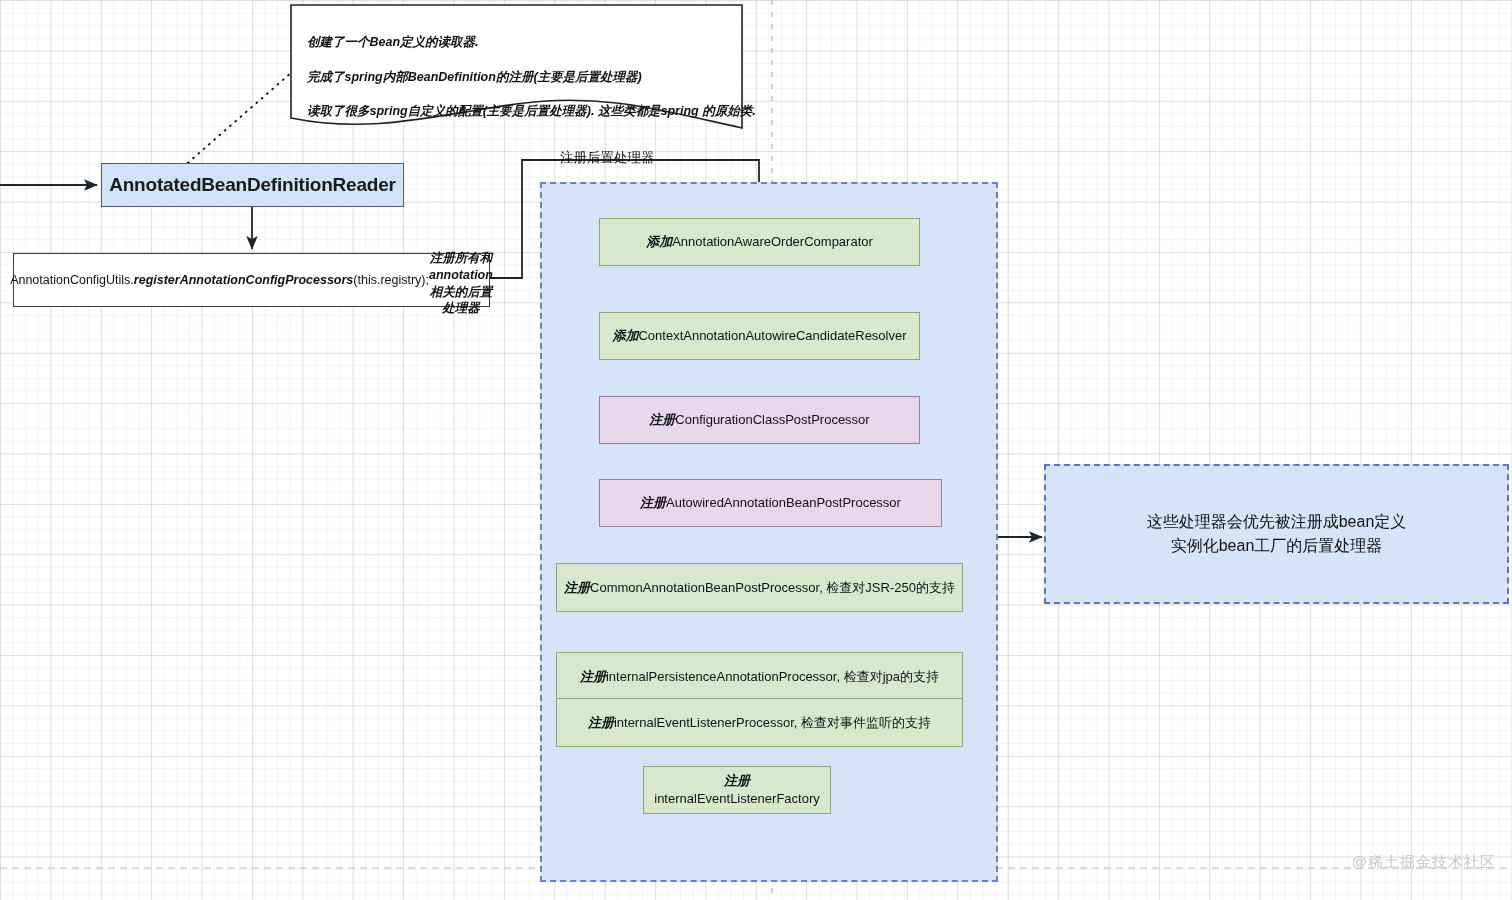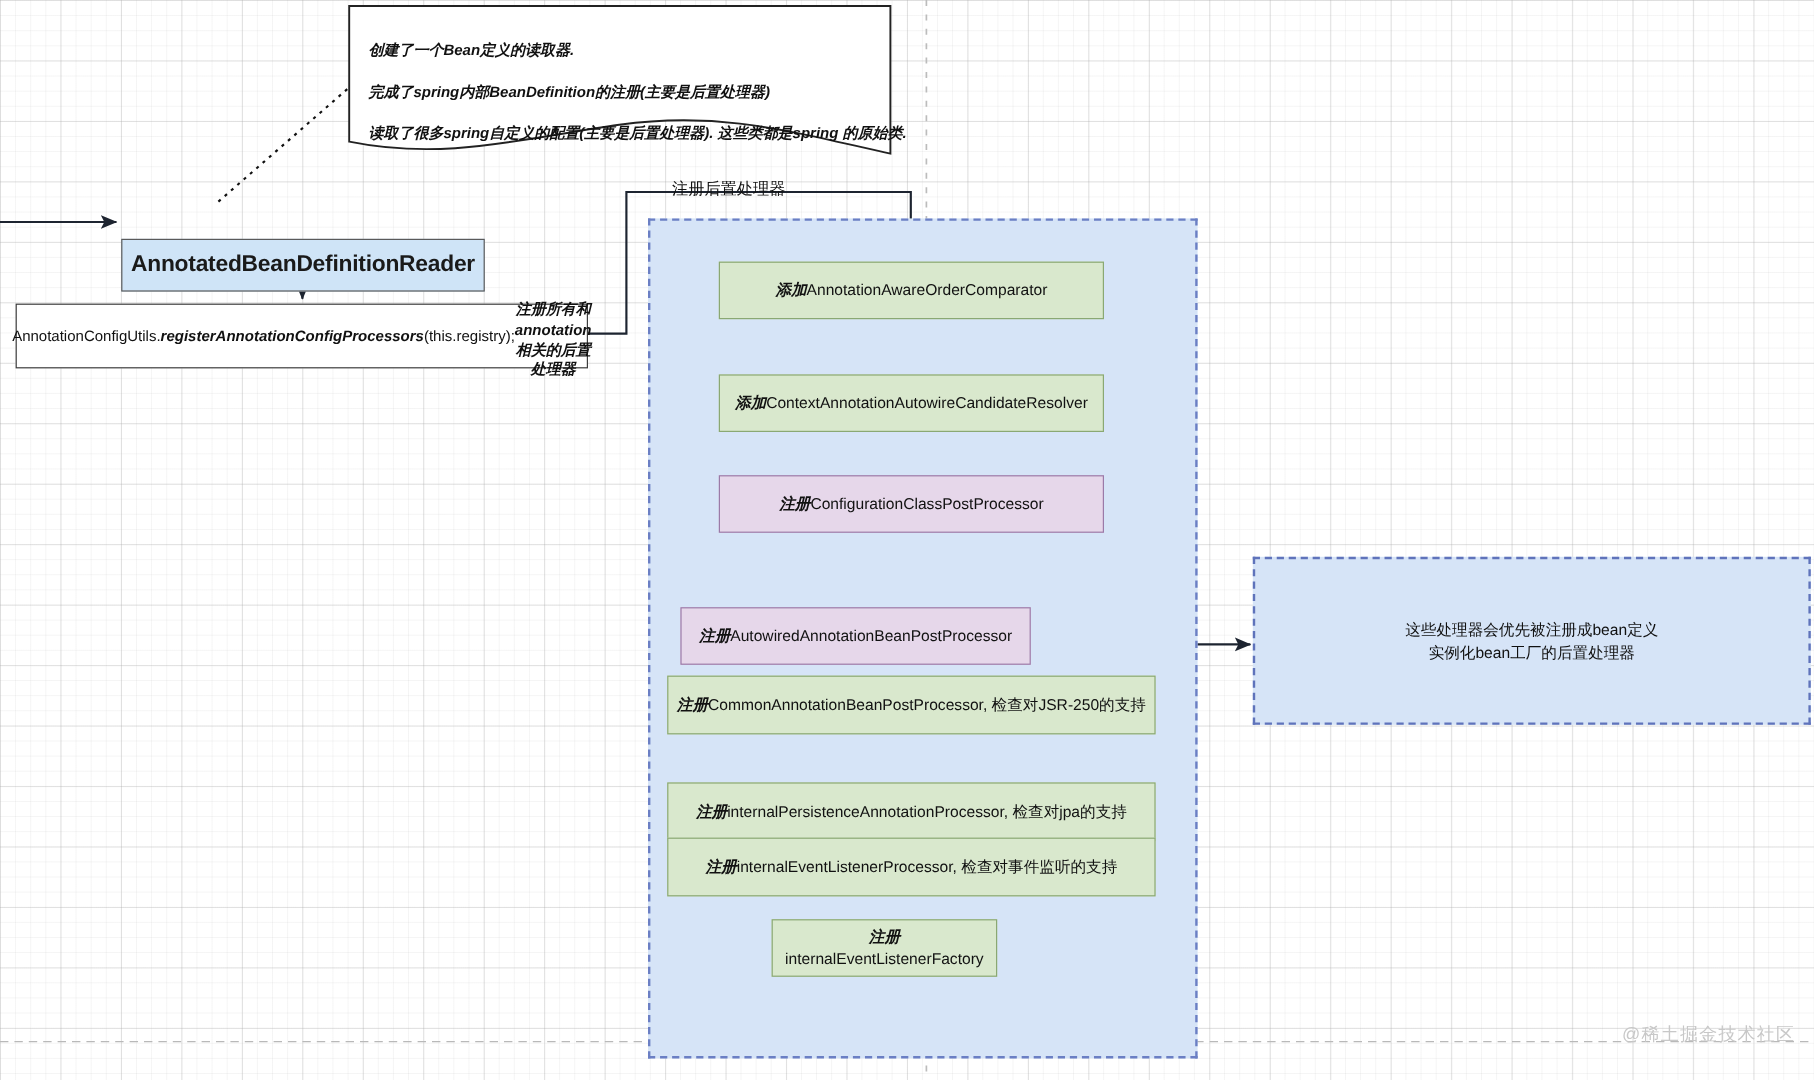--- a/index.html
+++ b/index.html
@@ -51,21 +51,20 @@
     left: 101px;
     top: 163px;
     width: 303px;
     height: 44px;
     background: #cfe4f7;
     border: 1px solid #5a5a5a;
     font-size: 19px;
     font-weight: bold;
     color: #1a1a1a;
     letter-spacing: -0.2px;
-    margin-top: 36px;
   }
 
   
   .code-box {
     left: 13px;
     top: 253px;
     width: 477px;
     height: 54px;
     background: #ffffff;
     border: 1px solid #3c3c3c;
@@ -149,21 +148,21 @@
     top: 464px;
     width: 465px;
     height: 140px;
     background: #d6e4f7;
     border: 2px dashed #5f73bb;
     box-sizing: border-box;
     display: flex;
     align-items: center;
     justify-content: center;
     flex-direction: column;
-    font-size: 13px;
+    font-size: 16px;
     color: #111;
     line-height: 1.5;
   }
 
   
   .watermark {
     position: absolute;
     right: 16px;
     bottom: 28px;
     font-size: 15px;
@@ -237,21 +236,21 @@
   <div id="steps-host">
       <div class="node step green" style="left: 599px; top: 218px; width: 321px; height: 48px;">
         <span><span class="zh">添加</span><span class="en">AnnotationAwareOrderComparator</span></span>
       </div>
       <div class="node step green" style="left: 599px; top: 312px; width: 321px; height: 48px;">
         <span><span class="zh">添加</span><span class="en">ContextAnnotationAutowireCandidateResolver</span></span>
       </div>
       <div class="node step pink" style="left: 599px; top: 396px; width: 321px; height: 48px;">
         <span><span class="zh">注册</span><span class="en">ConfigurationClassPostProcessor</span></span>
       </div>
-      <div class="node step pink" style="left: 567px; top: 479px; width: 292px; height: 48px; margin-top: 27px;">
+      <div class="node step pink" style="left: 599px; top: 479px; width: 343px; height: 48px;">
         <span><span class="zh">注册</span><span class="en">AutowiredAnnotationBeanPostProcessor</span></span>
       </div>
       <div class="node step green" style="left: 556px; top: 563px; width: 407px; height: 49px;">
         <span><span class="zh">注册</span><span class="en">CommonAnnotationBeanPostProcessor</span><span class="en">, 检查对JSR-250的支持</span></span>
       </div>
       <div class="node step green" style="left: 556px; top: 652px; width: 407px; height: 49px;">
         <span><span class="zh">注册</span><span class="en">internalPersistenceAnnotationProcessor</span><span class="en">, 检查对jpa的支持</span></span>
       </div>
       <div class="node step green" style="left: 556px; top: 698px; width: 407px; height: 49px;">
         <span><span class="zh">注册</span><span class="en">internalEventListenerProcessor</span><span class="en">, 检查对事件监听的支持</span></span>

